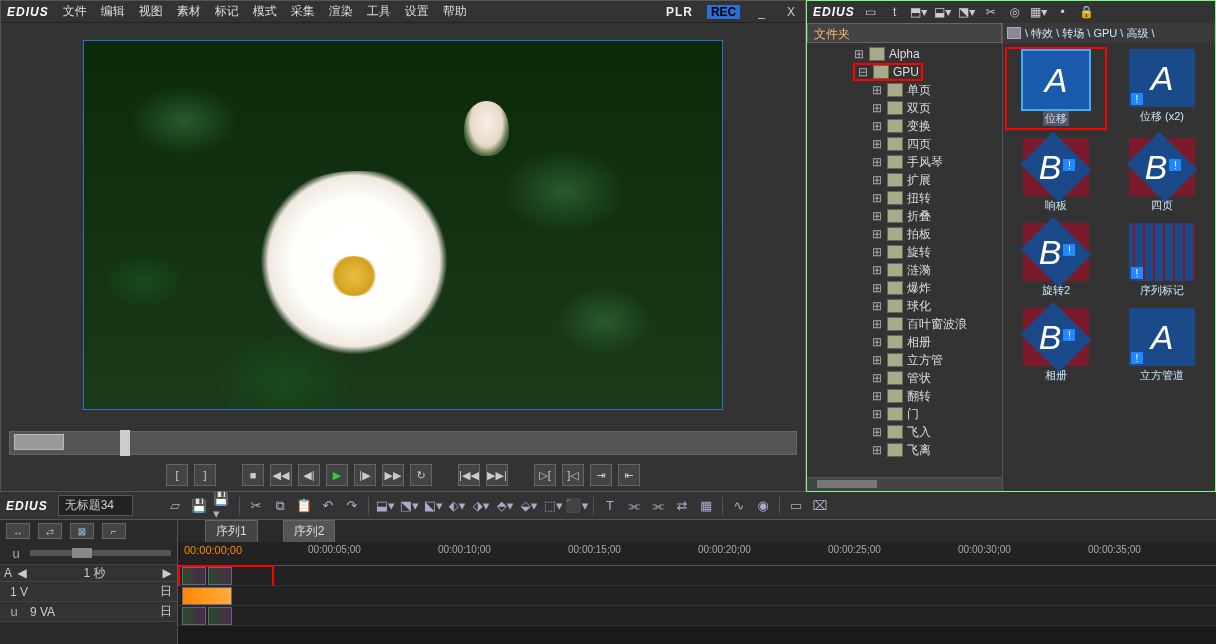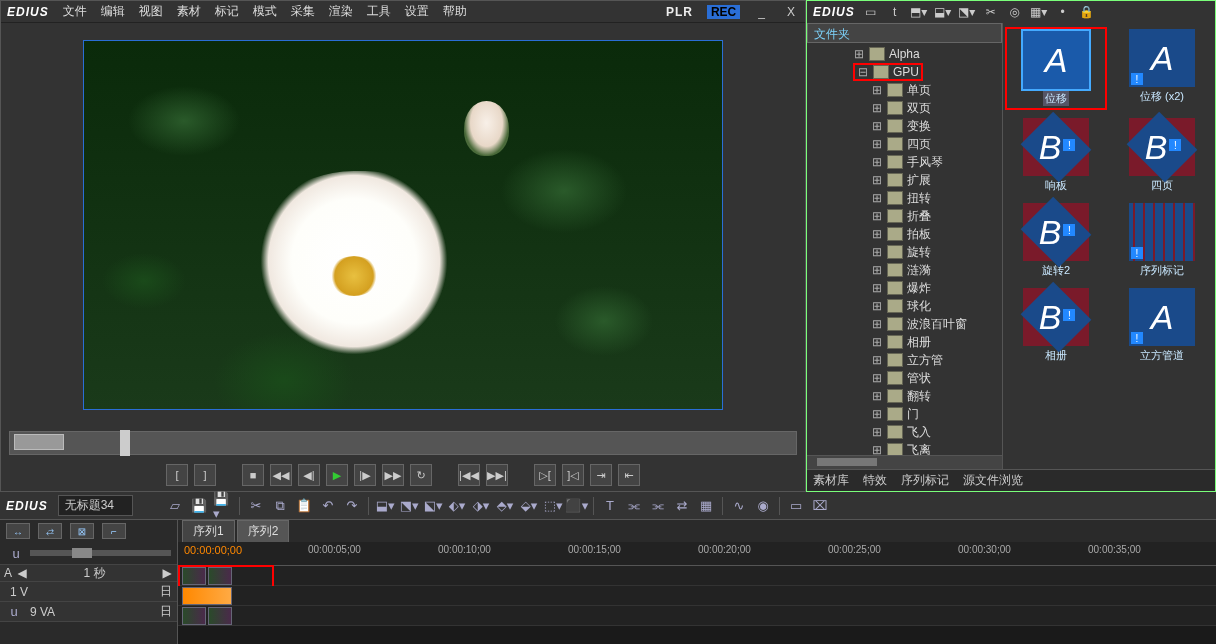--- a/index.html
+++ b/index.html
@@ -33,21 +33,21 @@
 .transport { height:32px; display:flex; align-items:center; justify-content:center; gap:6px; background:#333; }
 .tbtn { width:22px; height:22px; background:#444; border:1px solid #666; color:#ccc; display:flex; align-items:center; justify-content:center; font-size:11px; cursor:pointer; }
 .tbtn.play { color:#3c3; }
 .tgap { width:14px; }
 
 .fx-panel { width:410px; background:#2e2e2e; border:1px solid #7aff7a; display:flex; flex-direction:column; margin-left:0; }
 .fx-titlebar { height:22px; background:#333; display:flex; align-items:center; padding:0 6px; gap:8px; }
 .fx-titlebar .ico { width:16px; height:16px; display:flex; align-items:center; justify-content:center; color:#ccc; cursor:pointer; }
 .fx-body { flex:1; display:flex; overflow:hidden; }
 .tree-wrap { width:196px; display:flex; flex-direction:column; border-right:1px solid #555; }
-.tree-head { height:20px; background:#444; border:1px solid #666; padding:2px 6px; color:#7dd3fc; }
+.tree-head { height:20px; background:#444; border:1px solid #666; padding:2px 6px; color:#fdba74; }
 .tree { flex:1; overflow:auto; background:#333; font-size:12px; padding:2px 0; }
 .tree-row { display:flex; align-items:center; height:18px; padding-left:4px; color:#ddd; cursor:pointer; white-space:nowrap; }
 .tree-row .tw { width:12px; text-align:center; color:#aaa; }
 .tree-row .fico { width:16px; height:14px; background:#aa8; margin:0 4px; border:1px solid #665; }
 .redbox { border:2px solid #f00; }
 .hscroll { height:14px; background:#444; border-top:1px solid #555; position:relative; }
 .hscroll-thumb { position:absolute; left:10px; top:2px; width:60px; height:8px; background:#777; }
 
 .thumbs-wrap { flex:1; display:flex; flex-direction:column; }
 .thumbs-head { height:20px; background:#3a3a3a; display:flex; align-items:center; padding:0 4px; gap:4px; color:#c9e8ff; font-size:11px; }
@@ -84,21 +84,21 @@
 .tl-zoom .zthumb { position:absolute; left:30%; width:20px; height:10px; top:-2px; background:#888; }
 .tl-scale { height:18px; display:flex; align-items:center; padding:0 4px; gap:4px; color:#ccc; border-top:1px solid #444; border-bottom:1px solid #444; background:#333; }
 .tl-scale .arrow { width:12px; cursor:pointer; text-align:center; }
 .tl-scale .val { flex:1; text-align:center; }
 .tl-track-hdr { height:20px; display:flex; align-items:center; padding:0 4px; color:#ccc; border-bottom:1px solid #444; background:#333; }
 .tl-track-hdr .tlbl2 { flex:1; padding-left:6px; }
 .tl-track-hdr .tgl { width:14px; text-align:center; cursor:pointer; }
 
 .tl-right { flex:1; background:#1a1a1a; display:flex; flex-direction:column; position:relative; overflow:hidden; }
 .seq-tabs { height:22px; background:#2a2a2a; display:flex; align-items:flex-end; padding-left:4px; }
-.seq-tabs .stab { padding:2px 10px; background:#444; border:1px solid #666; border-bottom:none; margin-right:2px; color:#ddd; cursor:pointer; }
+.seq-tabs .stab { padding:2px 10px; background:#444; border:1px solid #666; border-bottom:none; margin-right:2px; color:#ddd; cursor:pointer;margin-left:23px; }
 .seq-tabs .stab.active { background:#555; }
 .ruler { height:24px; background:#222; position:relative; border-bottom:1px solid #555; }
 .ruler .tcmain { position:absolute; left:6px; top:2px; color:#f80; font-size:11px; }
 .ruler .tick { position:absolute; top:2px; color:#aaa; font-size:10px; }
 .tracks { flex:1; position:relative; }
 .track { height:20px; border-bottom:1px solid #333; position:relative; background:#222; }
 .clip { position:absolute; top:1px; height:18px; background:#334; border:1px solid #667; }
 .clip.img { background:linear-gradient(90deg,#2a4a2a,#4a2a4a); }
 .clip.trans { background:linear-gradient(90deg,#f80,#fa4); }
 .redbox2 { position:absolute; border:2px solid #f00; }
@@ -253,21 +253,21 @@
                 <span class="lbl">爆炸</span>
               </div>
               <div class="tree-row" style="padding-left: 64px;">
                 <span class="tw">⊞</span>
                 <span class="fico"></span>
                 <span class="lbl">球化</span>
               </div>
               <div class="tree-row" style="padding-left: 64px;">
                 <span class="tw">⊞</span>
                 <span class="fico"></span>
-                <span class="lbl">波浪百叶窗</span>
+                <span class="lbl">百叶窗波浪</span>
               </div>
               <div class="tree-row" style="padding-left: 64px;">
                 <span class="tw">⊞</span>
                 <span class="fico"></span>
                 <span class="lbl">相册</span>
               </div>
               <div class="tree-row" style="padding-left: 64px;">
                 <span class="tw">⊞</span>
                 <span class="fico"></span>
                 <span class="lbl">立方管</span>
@@ -298,20 +298,24 @@
                 <span class="lbl">飞离</span>
               </div>
             </div>
 
         </div>
         <div class="hscroll">
             <div class="hscroll-thumb"></div>
           </div>
       </div>
       <div class="thumbs-wrap">
+        <div class="thumbs-head">
+          <span class="fico2"></span>
+          <span>\ 特效 \ 转场 \ GPU \ 高级 \</span>
+        </div>
         <div class="thumbs" id="thumbs">
             <div class="thumb sel boxsel">
               <div class="timg ">
                 <span>A</span>
               </div>
               <div class="tlbl">位移</div>
             </div>
             <div class="thumb">
               <div class="timg ">
                 <span>A</span>
@@ -356,26 +360,20 @@
             </div>
             <div class="thumb">
               <div class="timg ">
                 <span>A</span>
                 <span class="bang">!</span>
               </div>
               <div class="tlbl">立方管道</div>
             </div>
           </div>
       </div>
-    </div>
-    <div class="fx-tabs">
-      <span class="tab">素材库</span>
-      <span class="tab">特效</span>
-      <span class="tab">序列标记</span>
-      <span class="tab">源文件浏览</span>
     </div>
   </div>
 </div>
 
 <div class="timeline">
   <div class="tl-toolbar">
     <span class="brand">EDIUS</span>
     <span class="seqname">无标题34</span>
     <span style="width:20px"></span>
     <span id="tl-icons" style="display: flex; align-items: center; gap: 4px;">

